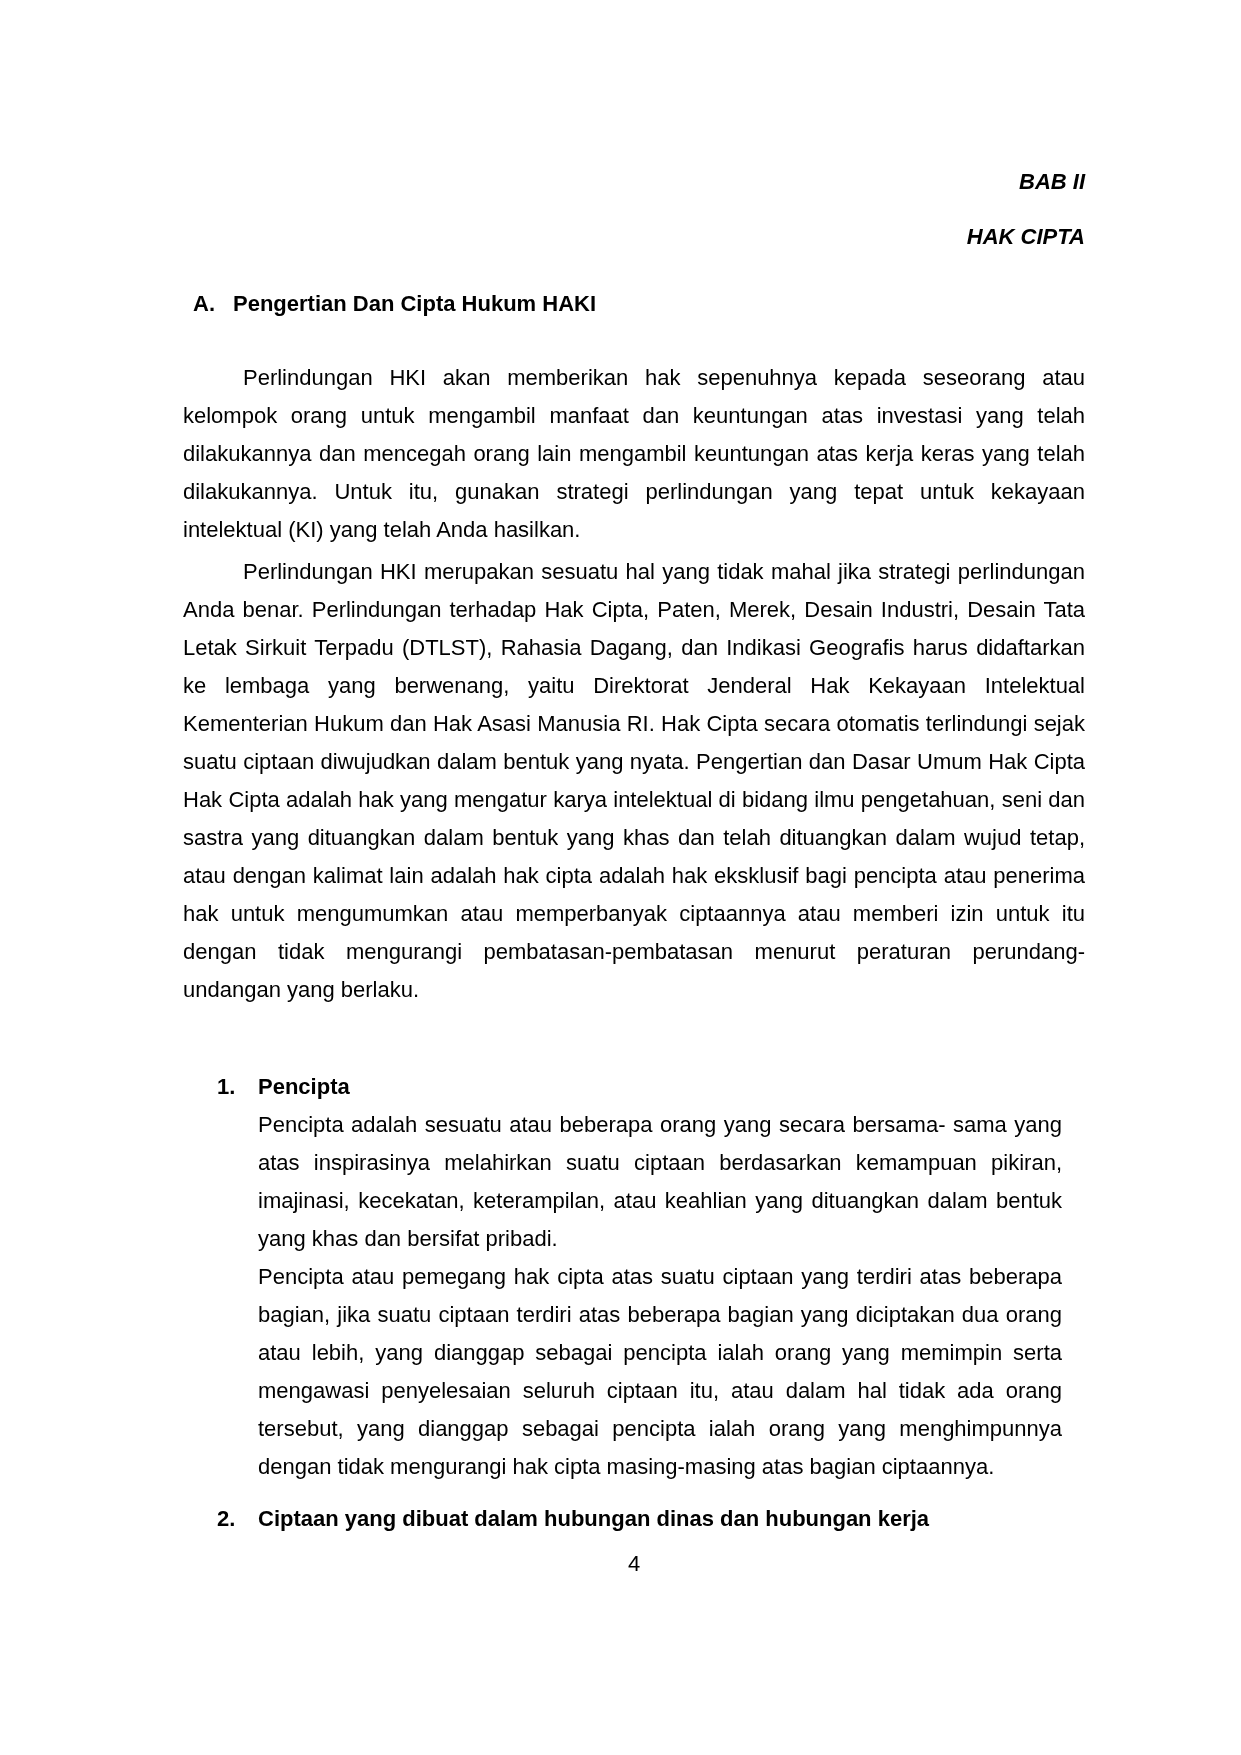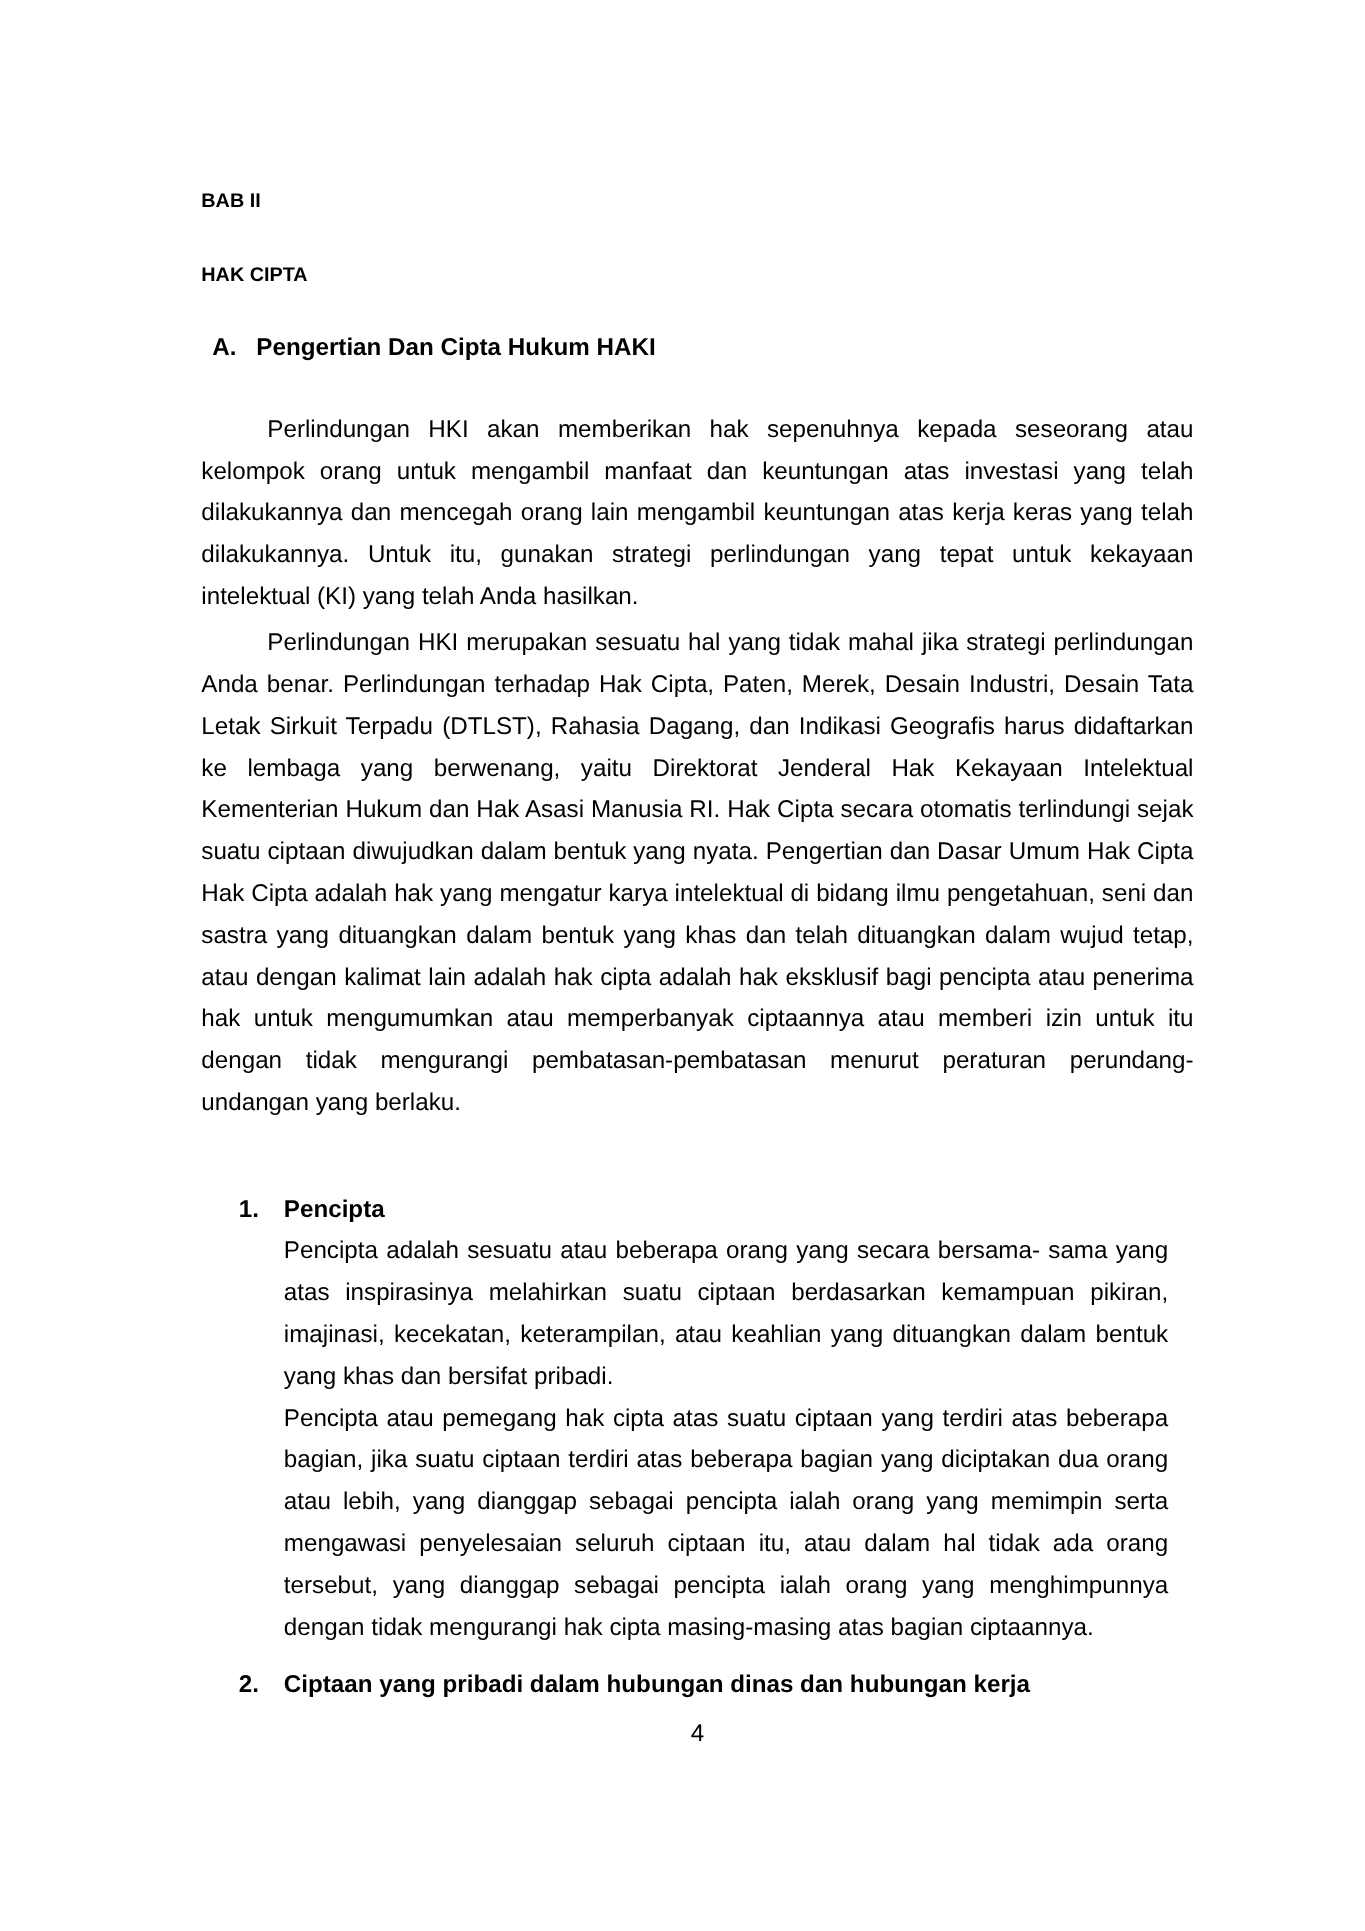--- a/index.html
+++ b/index.html
@@ -19,26 +19,27 @@
   .content {
     margin-left: 183px;
     width: 902px;
     padding-top: 163px;
     font-size: 22px;
     line-height: 38px;
   }
   .chapter-title,
   .chapter-subtitle {
     margin: 0;
-    text-align: left;
+    text-align: right;
     font-weight: bold;
-    font-size: 18px;
+    font-size: 22px;
     line-height: 38px;
+    font-style: italic;
   }
-  .chapter-subtitle { margin-top: 29px; }
+  .chapter-subtitle { margin-top: 17px; }
 
   .section-heading {
     display: flex;
     margin-top: 29px;
     margin-left: 10px;
     font-weight: bold;
   }
   .section-heading .sec-label {
     flex: 0 0 40px;
   }
@@ -113,21 +114,21 @@
         <div class="list-body">
           <div class="list-title">Pencipta</div>
           <p class="list-para">Pencipta adalah sesuatu atau beberapa orang yang secara bersama- sama yang atas inspirasinya melahirkan suatu ciptaan berdasarkan kemampuan pikiran, imajinasi, kecekatan, keterampilan, atau keahlian yang dituangkan dalam bentuk yang khas dan bersifat pribadi.</p>
           <p class="list-para">Pencipta atau pemegang hak cipta atas suatu ciptaan yang terdiri atas beberapa bagian, jika suatu ciptaan terdiri atas beberapa bagian yang diciptakan dua orang atau lebih, yang dianggap sebagai pencipta ialah orang yang memimpin serta mengawasi penyelesaian seluruh ciptaan itu, atau dalam hal tidak ada orang tersebut, yang dianggap sebagai pencipta ialah orang yang menghimpunnya dengan tidak mengurangi hak cipta masing-masing atas bagian ciptaannya.</p>
         </div>
       </li>
 
       <li class="list-item second">
         <span class="list-num">2.</span>
         <div class="list-body">
-          <div class="list-title">Ciptaan yang pribadi dalam hubungan dinas dan hubungan kerja</div>
+          <div class="list-title">Ciptaan yang dibuat dalam hubungan dinas dan hubungan kerja</div>
         </div>
       </li>
 
     </ol>
 
     <div class="page-number">4</div>
 
   </div>
 </div>
 

